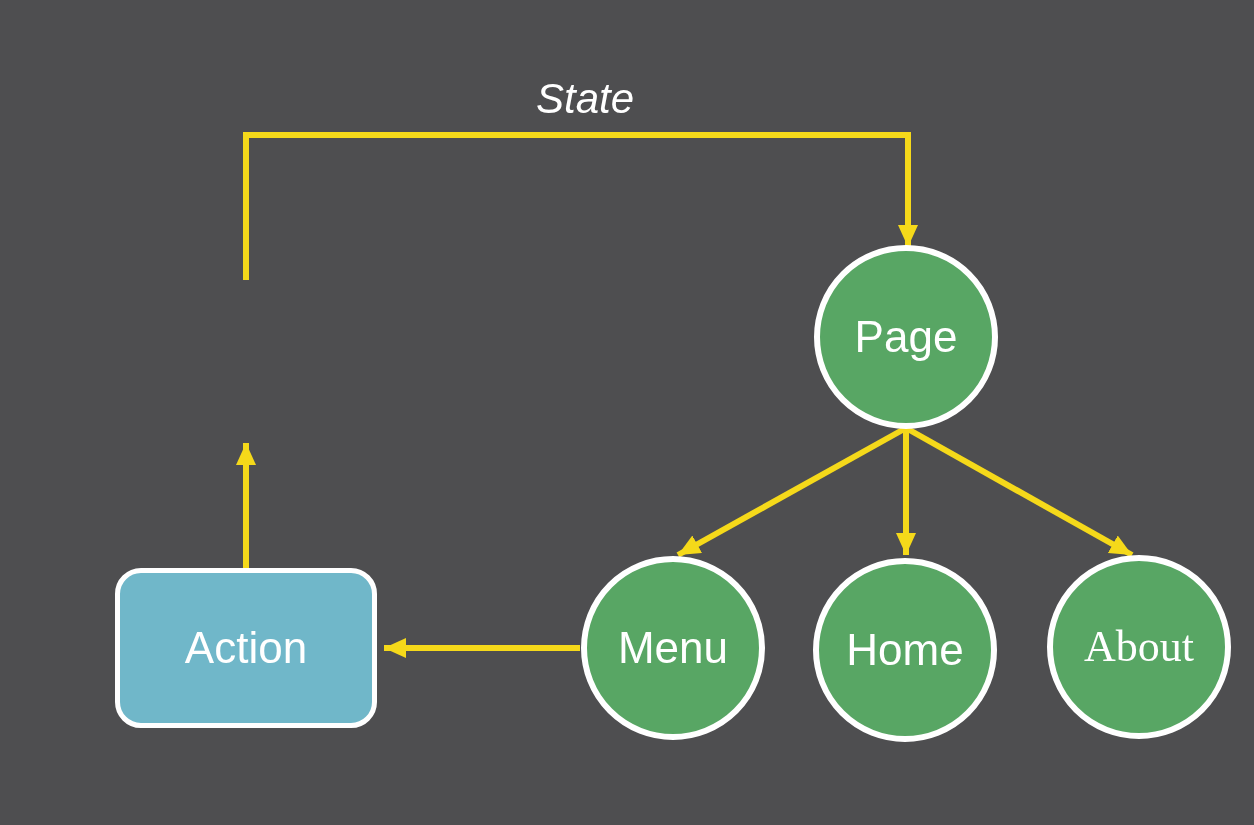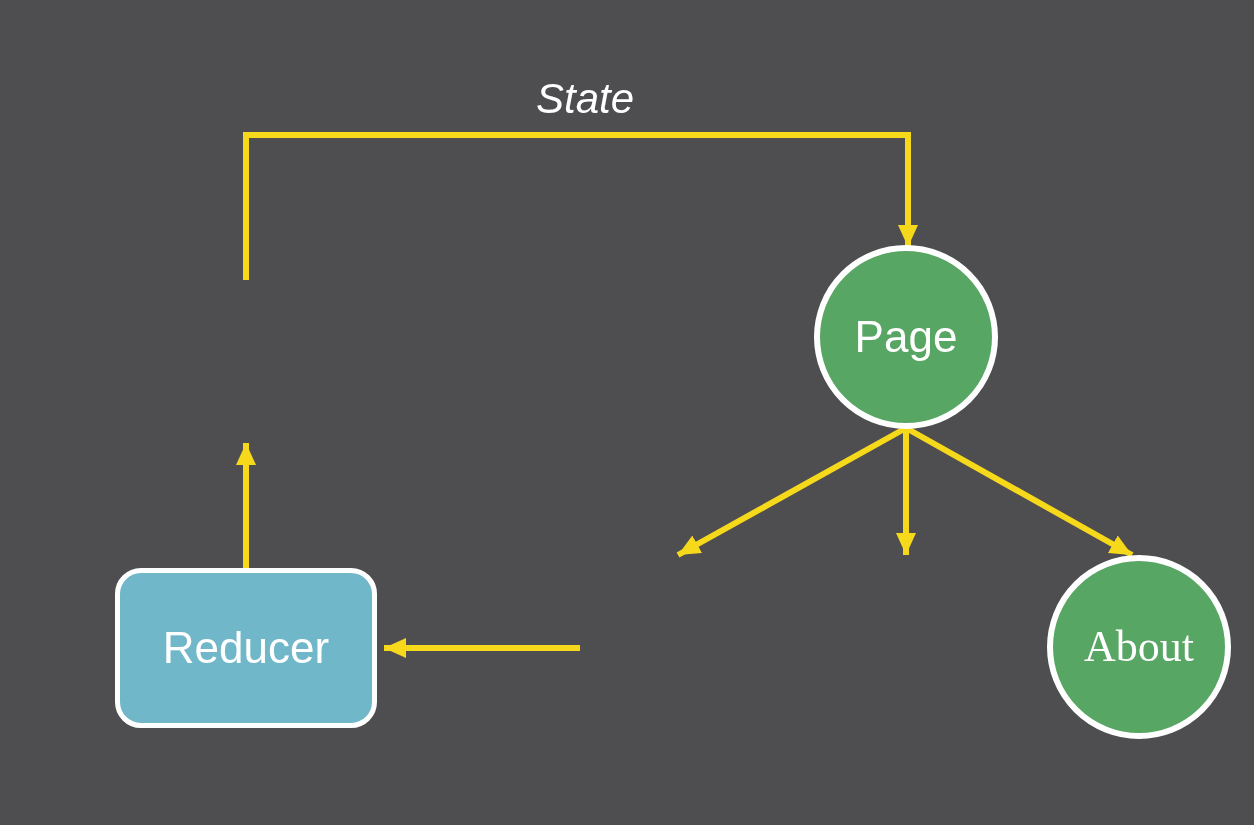--- a/index.html
+++ b/index.html
@@ -96,26 +96,32 @@
 
     <path class="edge" d="M 906 428 L 906 555" marker-end="url(#arrow)"></path>
 
     <path class="edge" d="M 906 428 L 1132 555" marker-end="url(#arrow)"></path>
   </svg>
 
   <div class="state-label">State</div>
 
 
   <div class="node rect node-action" style="background: rgb(112, 183, 201);">
-    <span>Reducer</span>
+    <span>Action</span>
   </div>
 
   <div class="node circle node-page" style="background: rgb(88, 166, 100);">
     <span>Page</span>
   </div>
 
+  <div class="node circle node-menu" style="background: rgb(88, 166, 100);">
+    <span>Menu</span>
+  </div>
 
+  <div class="node circle node-home" style="background: rgb(88, 166, 100);">
+    <span>Home</span>
+  </div>
 
   <div class="node circle node-about" style="background: rgb(88, 166, 100); font-family: Liberation Serif, serif;">
     <span>About</span>
   </div>
 
 </div>
 
 </body></html>

